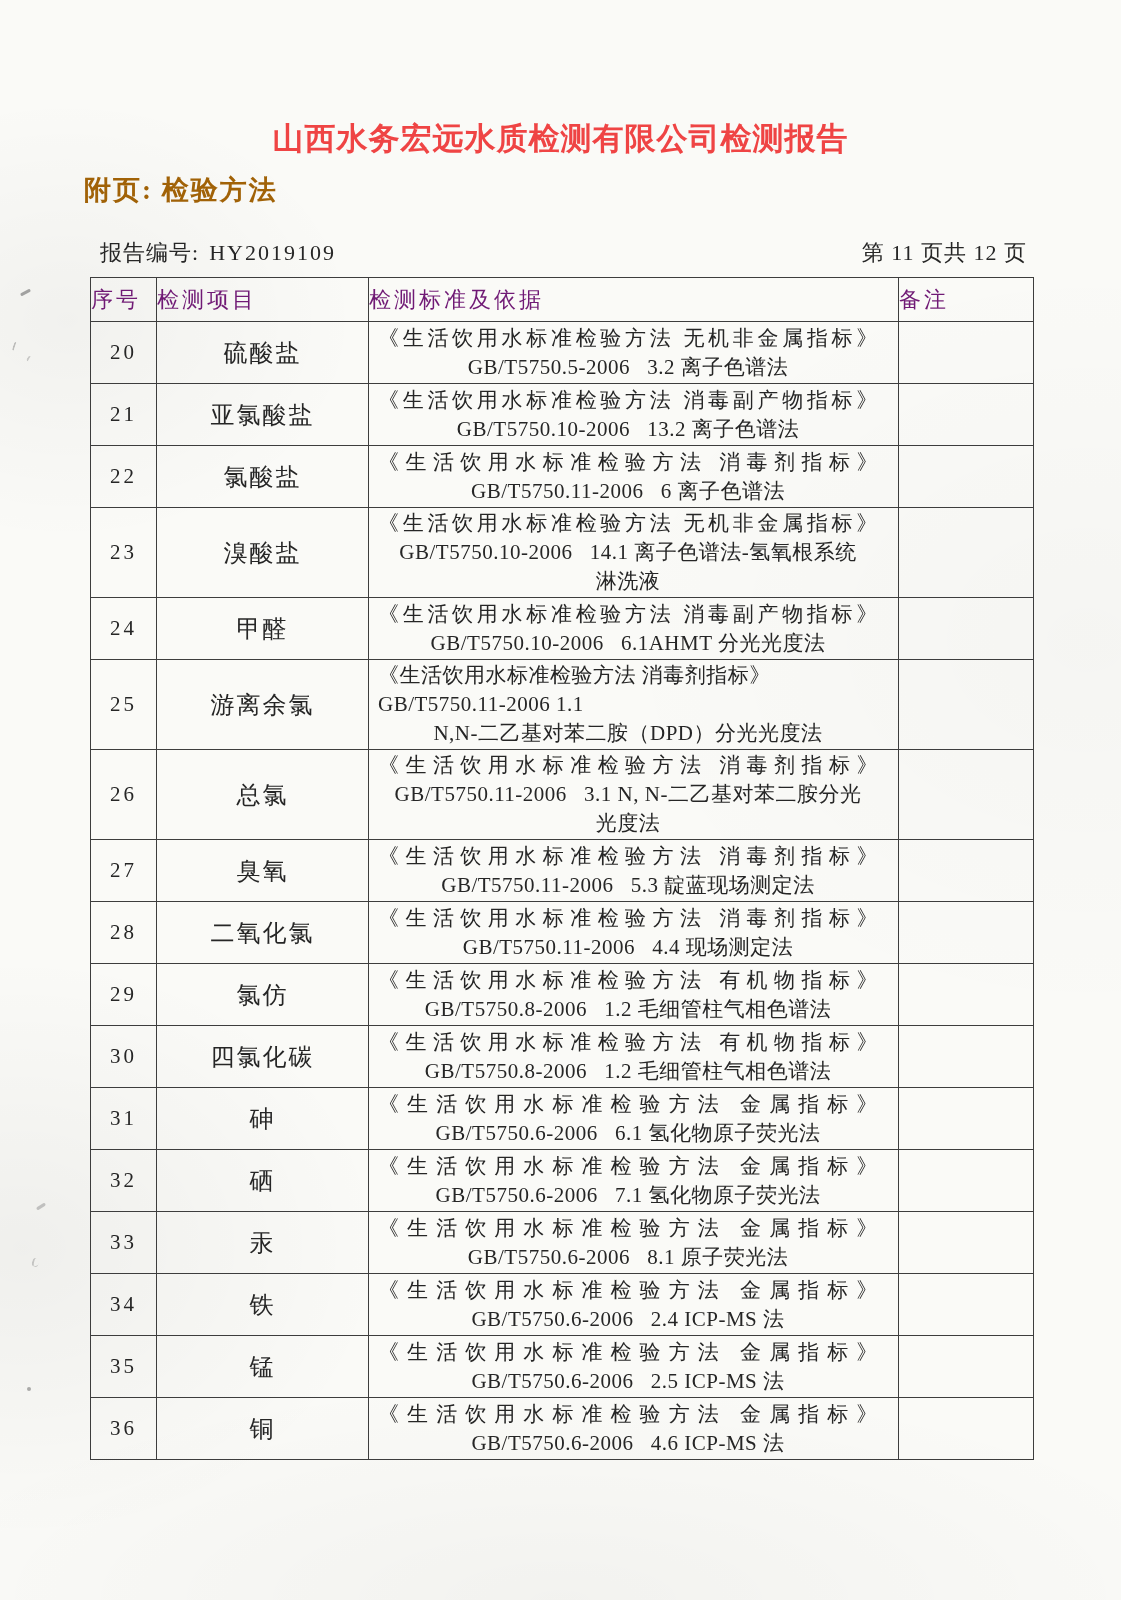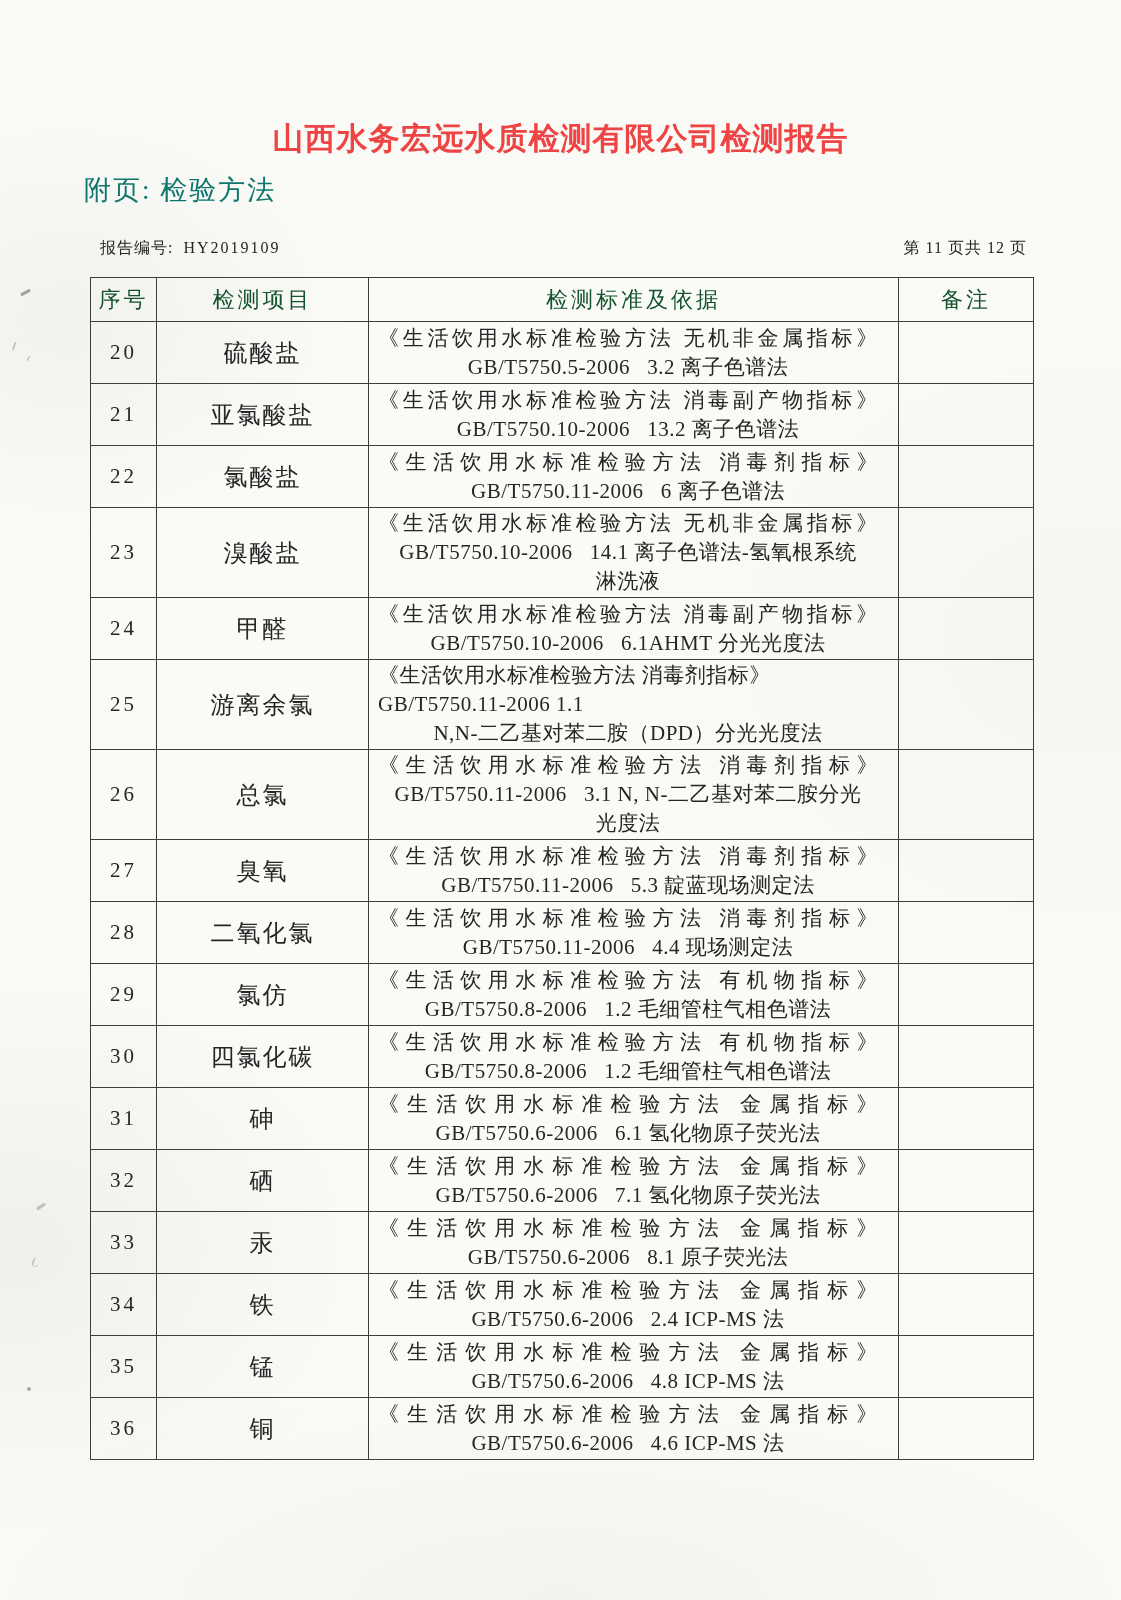--- a/index.html
+++ b/index.html
@@ -24,31 +24,31 @@
     text-align: center;
     font-size: 31px;
     font-weight: bold;
     letter-spacing: 1px;
     color: #ef4444;
   }
   .appendix {
     position: absolute;
     top: 172px; left: 84px;
     font-size: 27px;
-    font-weight: normal;
+    font-weight: bold;
     letter-spacing: 2px;
-    color: #0f766e;
+    color: #a16207;
   }
   .meta-row {
     position: absolute;
     top: 238px; left: 100px; right: 94px;
     display: flex;
     justify-content: space-between;
     align-items: baseline;
-    font-size: 16px;
+    font-size: 22px;
   }
   .report-no { letter-spacing: 1px; }
   .report-no .val { margin-left: 10px; letter-spacing: 2px; font-family: "Liberation Serif", serif; }
   .page-indicator { letter-spacing: 1px; }
 
   table.methods {
     position: absolute;
     top: 277px; left: 90px;
     width: 943px;
     border-collapse: collapse;
@@ -61,22 +61,22 @@
 
   .methods th, .methods td {
     border: 1.5px solid #3d3d3d;
     vertical-align: middle;
     font-weight: normal;
   }
   .methods thead tr { height: 44px; }
   .methods th {
     font-size: 22px;
     letter-spacing: 3px;
-    text-align: center;
-    color: #14532d;
+    text-align: left;
+    color: #701a75;
   }
   td.no {
     text-align: center;
     font-size: 21px;
     letter-spacing: 3px;
   }
   td.item {
     text-align: center;
     font-size: 24px;
     letter-spacing: 2px;
@@ -273,21 +273,21 @@
             <div class="mline ln-just"><span class="jch">《</span><span class="jch">生</span><span class="jch">活</span><span class="jch">饮</span><span class="jch">用</span><span class="jch">水</span><span class="jch">标</span><span class="jch">准</span><span class="jch">检</span><span class="jch">验</span><span class="jch">方</span><span class="jch">法</span><span class="jch"> </span><span class="jch">金</span><span class="jch">属</span><span class="jch">指</span><span class="jch">标</span><span class="jch">》</span></div>
             <div class="mline ln-left">GB/T5750.6-2006   2.4 ICP-MS 法</div>
           </td>
           <td class="note"></td>
         </tr>
         <tr style="height: 62px;">
           <td class="no">35</td>
           <td class="item">锰</td>
           <td class="method">
             <div class="mline ln-just"><span class="jch">《</span><span class="jch">生</span><span class="jch">活</span><span class="jch">饮</span><span class="jch">用</span><span class="jch">水</span><span class="jch">标</span><span class="jch">准</span><span class="jch">检</span><span class="jch">验</span><span class="jch">方</span><span class="jch">法</span><span class="jch"> </span><span class="jch">金</span><span class="jch">属</span><span class="jch">指</span><span class="jch">标</span><span class="jch">》</span></div>
-            <div class="mline ln-left">GB/T5750.6-2006   4.8 ICP-MS 法</div>
+            <div class="mline ln-left">GB/T5750.6-2006   2.5 ICP-MS 法</div>
           </td>
           <td class="note"></td>
         </tr>
         <tr style="height: 62px;">
           <td class="no">36</td>
           <td class="item">铜</td>
           <td class="method">
             <div class="mline ln-just"><span class="jch">《</span><span class="jch">生</span><span class="jch">活</span><span class="jch">饮</span><span class="jch">用</span><span class="jch">水</span><span class="jch">标</span><span class="jch">准</span><span class="jch">检</span><span class="jch">验</span><span class="jch">方</span><span class="jch">法</span><span class="jch"> </span><span class="jch">金</span><span class="jch">属</span><span class="jch">指</span><span class="jch">标</span><span class="jch">》</span></div>
             <div class="mline ln-left">GB/T5750.6-2006   4.6 ICP-MS 法</div>
           </td>

